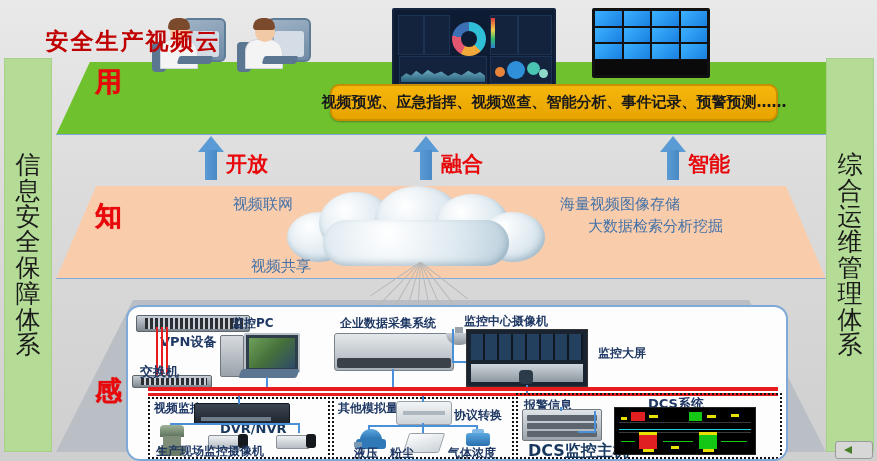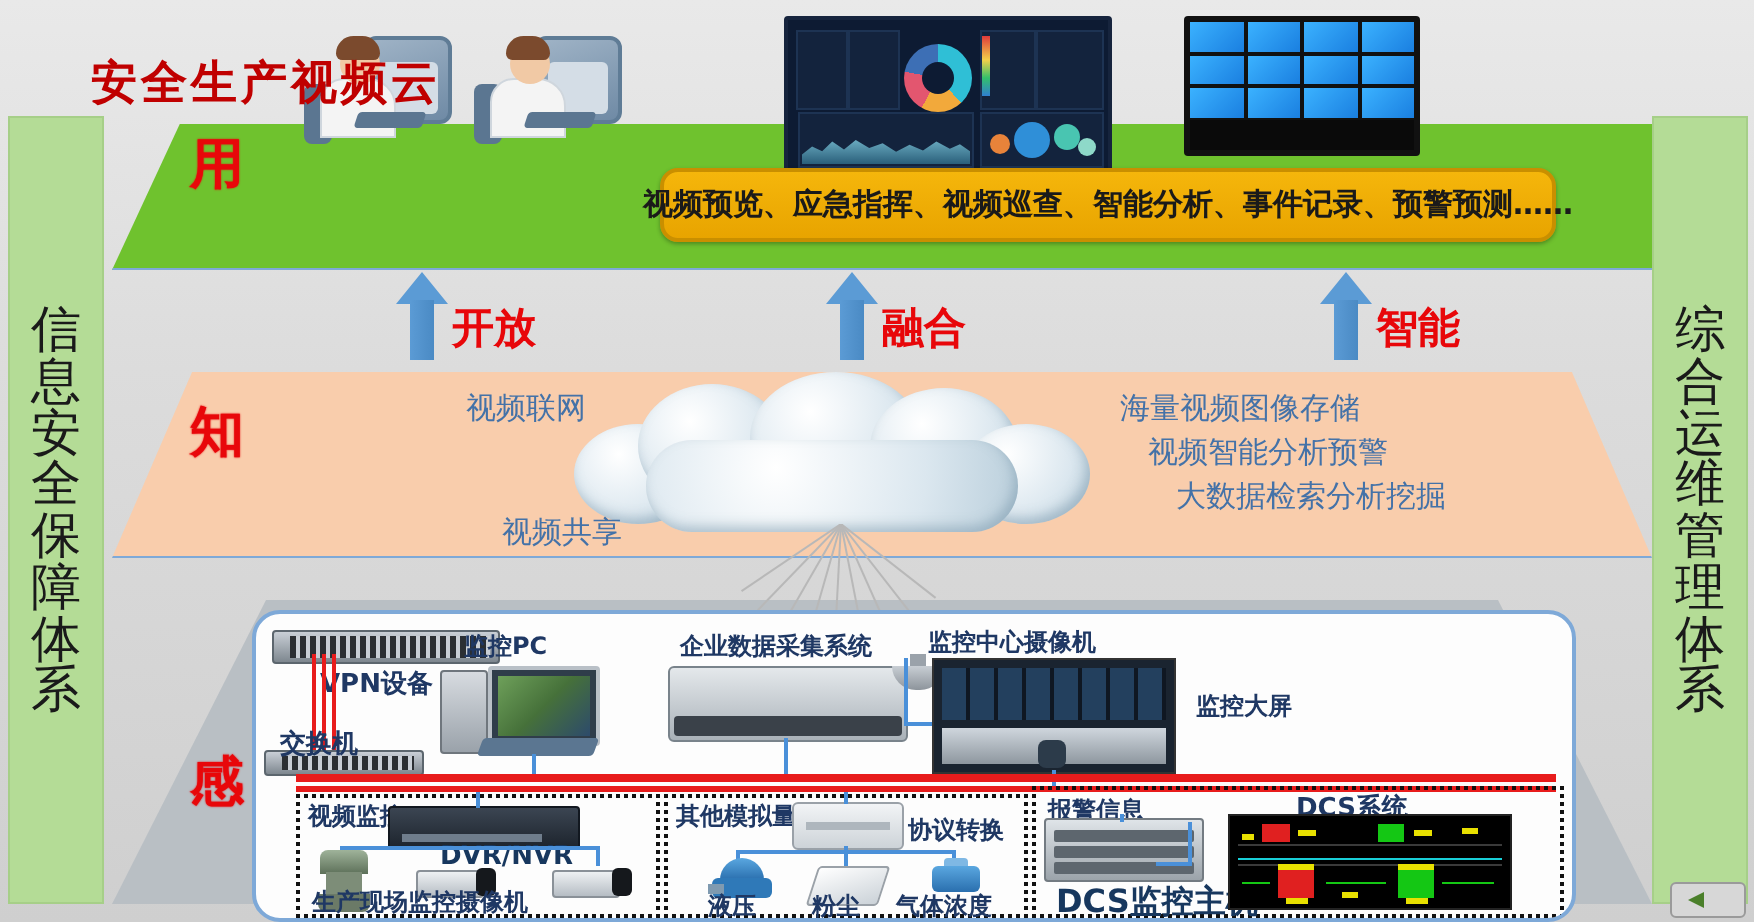--- a/index.html
+++ b/index.html
@@ -341,21 +341,20 @@
   </div>
   <div id="cloud-text">安全生产视频云</div>
 
   <div class="cloud-side" id="cloud-left">
     <div style="margin-right:-18px;">视频联网</div>
     <div style="margin-right:-36px;margin-top:40px;">视频共享</div>
   </div>
 
   <div class="cloud-side" id="cloud-right">
     <div>海量视频图像存储</div>
-    <div style="margin-left:14px;">视频智能分析预警</div>
     <div style="margin-left:28px;">大数据检索分析挖掘</div>
   </div>
 
   <div id="fan">
     <div class="ray" style="transform:rotate(-52deg);"></div>
     <div class="ray" style="transform:rotate(-38deg);"></div>
     <div class="ray" style="transform:rotate(-24deg);"></div>
     <div class="ray" style="transform:rotate(-11deg);"></div>
     <div class="ray" style="transform:rotate(3deg);"></div>
     <div class="ray" style="transform:rotate(16deg);"></div>
@@ -455,21 +454,21 @@
       <div class="cap"></div>
         <div class="body"></div>
         <div class="stem"></div>
     </div>
     <div class="sensor-dust" style="left:278px;top:126px;"></div>
     <div class="sensor-gas" style="left:334px;top:122px;">
       <div class="t"></div>
         <div class="b"></div>
     </div>
     <div class="dev-label" style="left:226px;top:138px;font-size:12px;">液压</div>
-    <div class="dev-label" style="left:278px;top:138px;font-size:12px;text-align:center;">粉尘</div>
+    <div class="dev-label" style="left:262px;top:138px;font-size:12px;text-align:center;">粉尘</div>
     <div class="dev-label" style="left:320px;top:138px;font-size:12px;">气体浓度</div>
 
     <div class="dotted-group" style="left:388px;top:86px;width:262px;height:62px;"></div>
     <div class="dev-label" style="left:396px;top:90px;font-size:12px;">报警信息</div>
     <div class="dcs-server" style="left:394px;top:102px;">
       <div class="row" style="top:5px;"></div>
       <div class="row" style="top:13px;"></div>
       <div class="row" style="top:21px;"></div>
     </div>
     <div class="blue-line" style="left:432px;top:100px;width:2px;height:4px;"></div>

